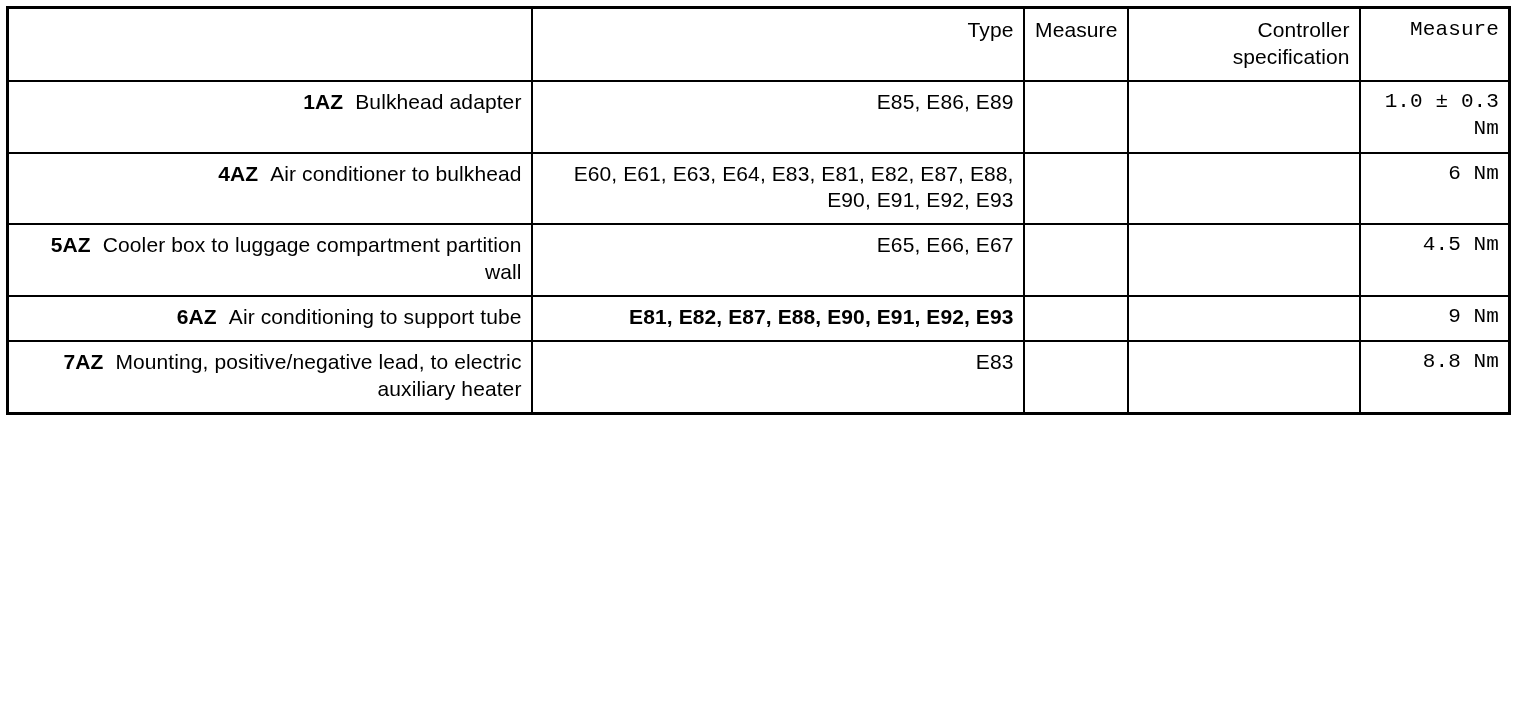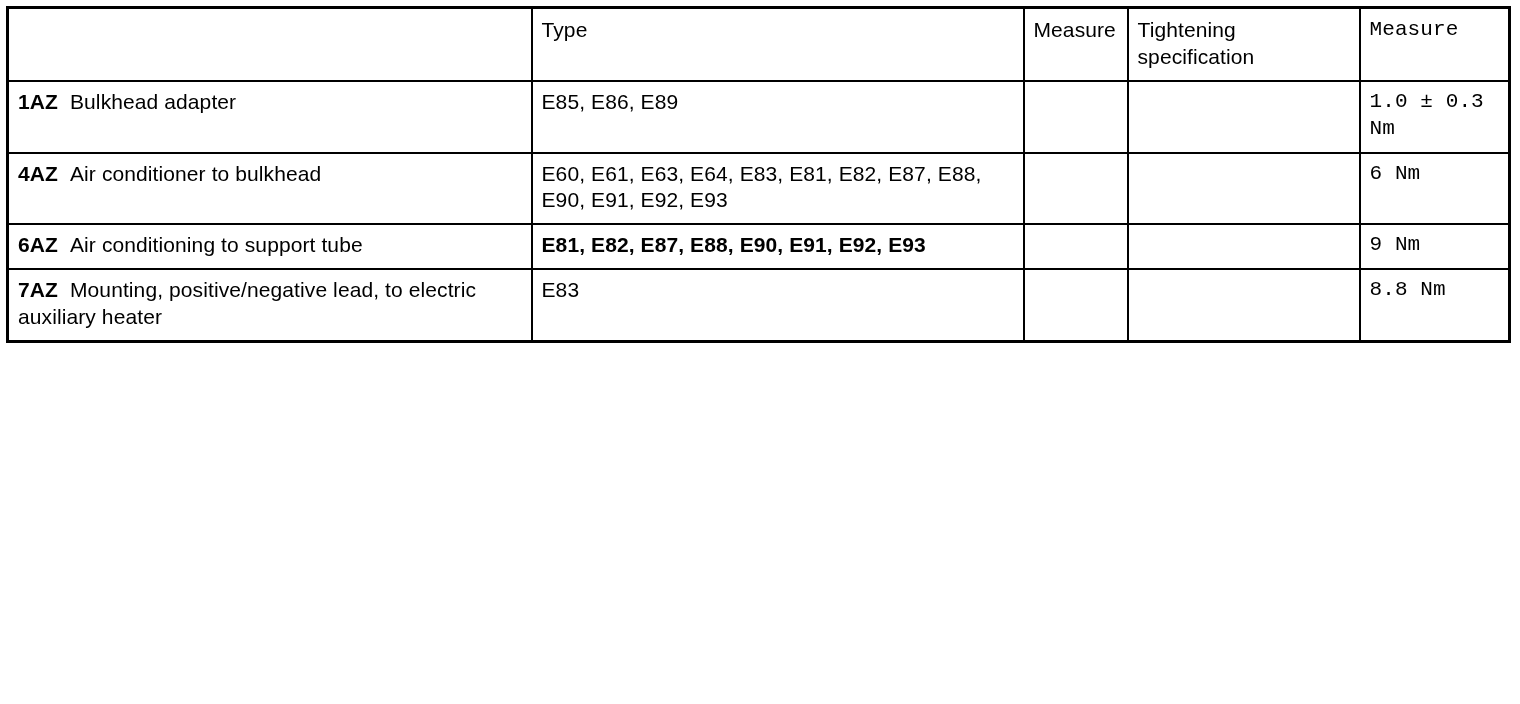--- a/index.html
+++ b/index.html
@@ -13,20 +13,21 @@
     font-family: "Liberation Sans", sans-serif;
     color: #000000;
     overflow: hidden;
   }
   .page {
     position: relative;
     width: 1520px;
     height: 704px;
     box-sizing: border-box;
     padding: 6px 0 6px 6px;
+    text-align: right;
   }
   table.spec-table {
     width: 1502px;
     border-collapse: collapse;
     table-layout: fixed;
     border: 3px solid #000000;
   }
   table.spec-table td {
     border: 2px solid #000000;
     vertical-align: top;
@@ -61,21 +62,21 @@
       <col class="c-type">
       <col class="c-thread">
       <col class="c-spec">
       <col class="c-meas">
     </colgroup>
     <tbody>
       <tr class="head">
         <td class="desc"></td>
         <td class="type">Type</td>
         <td>Measure</td>
-        <td>Tightening specification</td>
+        <td>Controller specification</td>
         <td class="meas">Measure</td>
       </tr>
 
       <tr class="row-tall">
         <td class="desc"><span class="bold">1AZ</span><span class="spacer"></span><span>Bulkhead adapter</span></td>
         <td class="type">E85, E86, E89</td>
         <td></td>
         <td></td>
         <td class="meas">1.0 ± 0.3 Nm</td>
       </tr>
@@ -84,20 +85,27 @@
 
       <tr>
         <td class="desc"><span class="bold">4AZ</span><span class="spacer"></span><span>Air conditioner to bulkhead</span></td>
         <td class="type">E60, E61, E63, E64, E83, E81, E82, E87, E88, E90, E91, E92, E93</td>
         <td></td>
         <td></td>
         <td class="meas">6 Nm</td>
       </tr>
 
 
+      <tr>
+        <td class="desc"><span class="bold">5AZ</span><span class="spacer"></span><span>Cooler box to luggage compartment partition wall</span></td>
+        <td class="type">E65, E66, E67</td>
+        <td></td>
+        <td></td>
+        <td class="meas">4.5 Nm</td>
+      </tr>
 
       <tr>
         <td class="desc"><span class="bold">6AZ</span><span class="spacer"></span><span>Air conditioning to support tube</span></td>
         <td class="type bold">E81, E82, E87, E88, E90, E91, E92, E93</td>
         <td></td>
         <td></td>
         <td class="meas">9 Nm</td>
       </tr>
 
       <tr>

